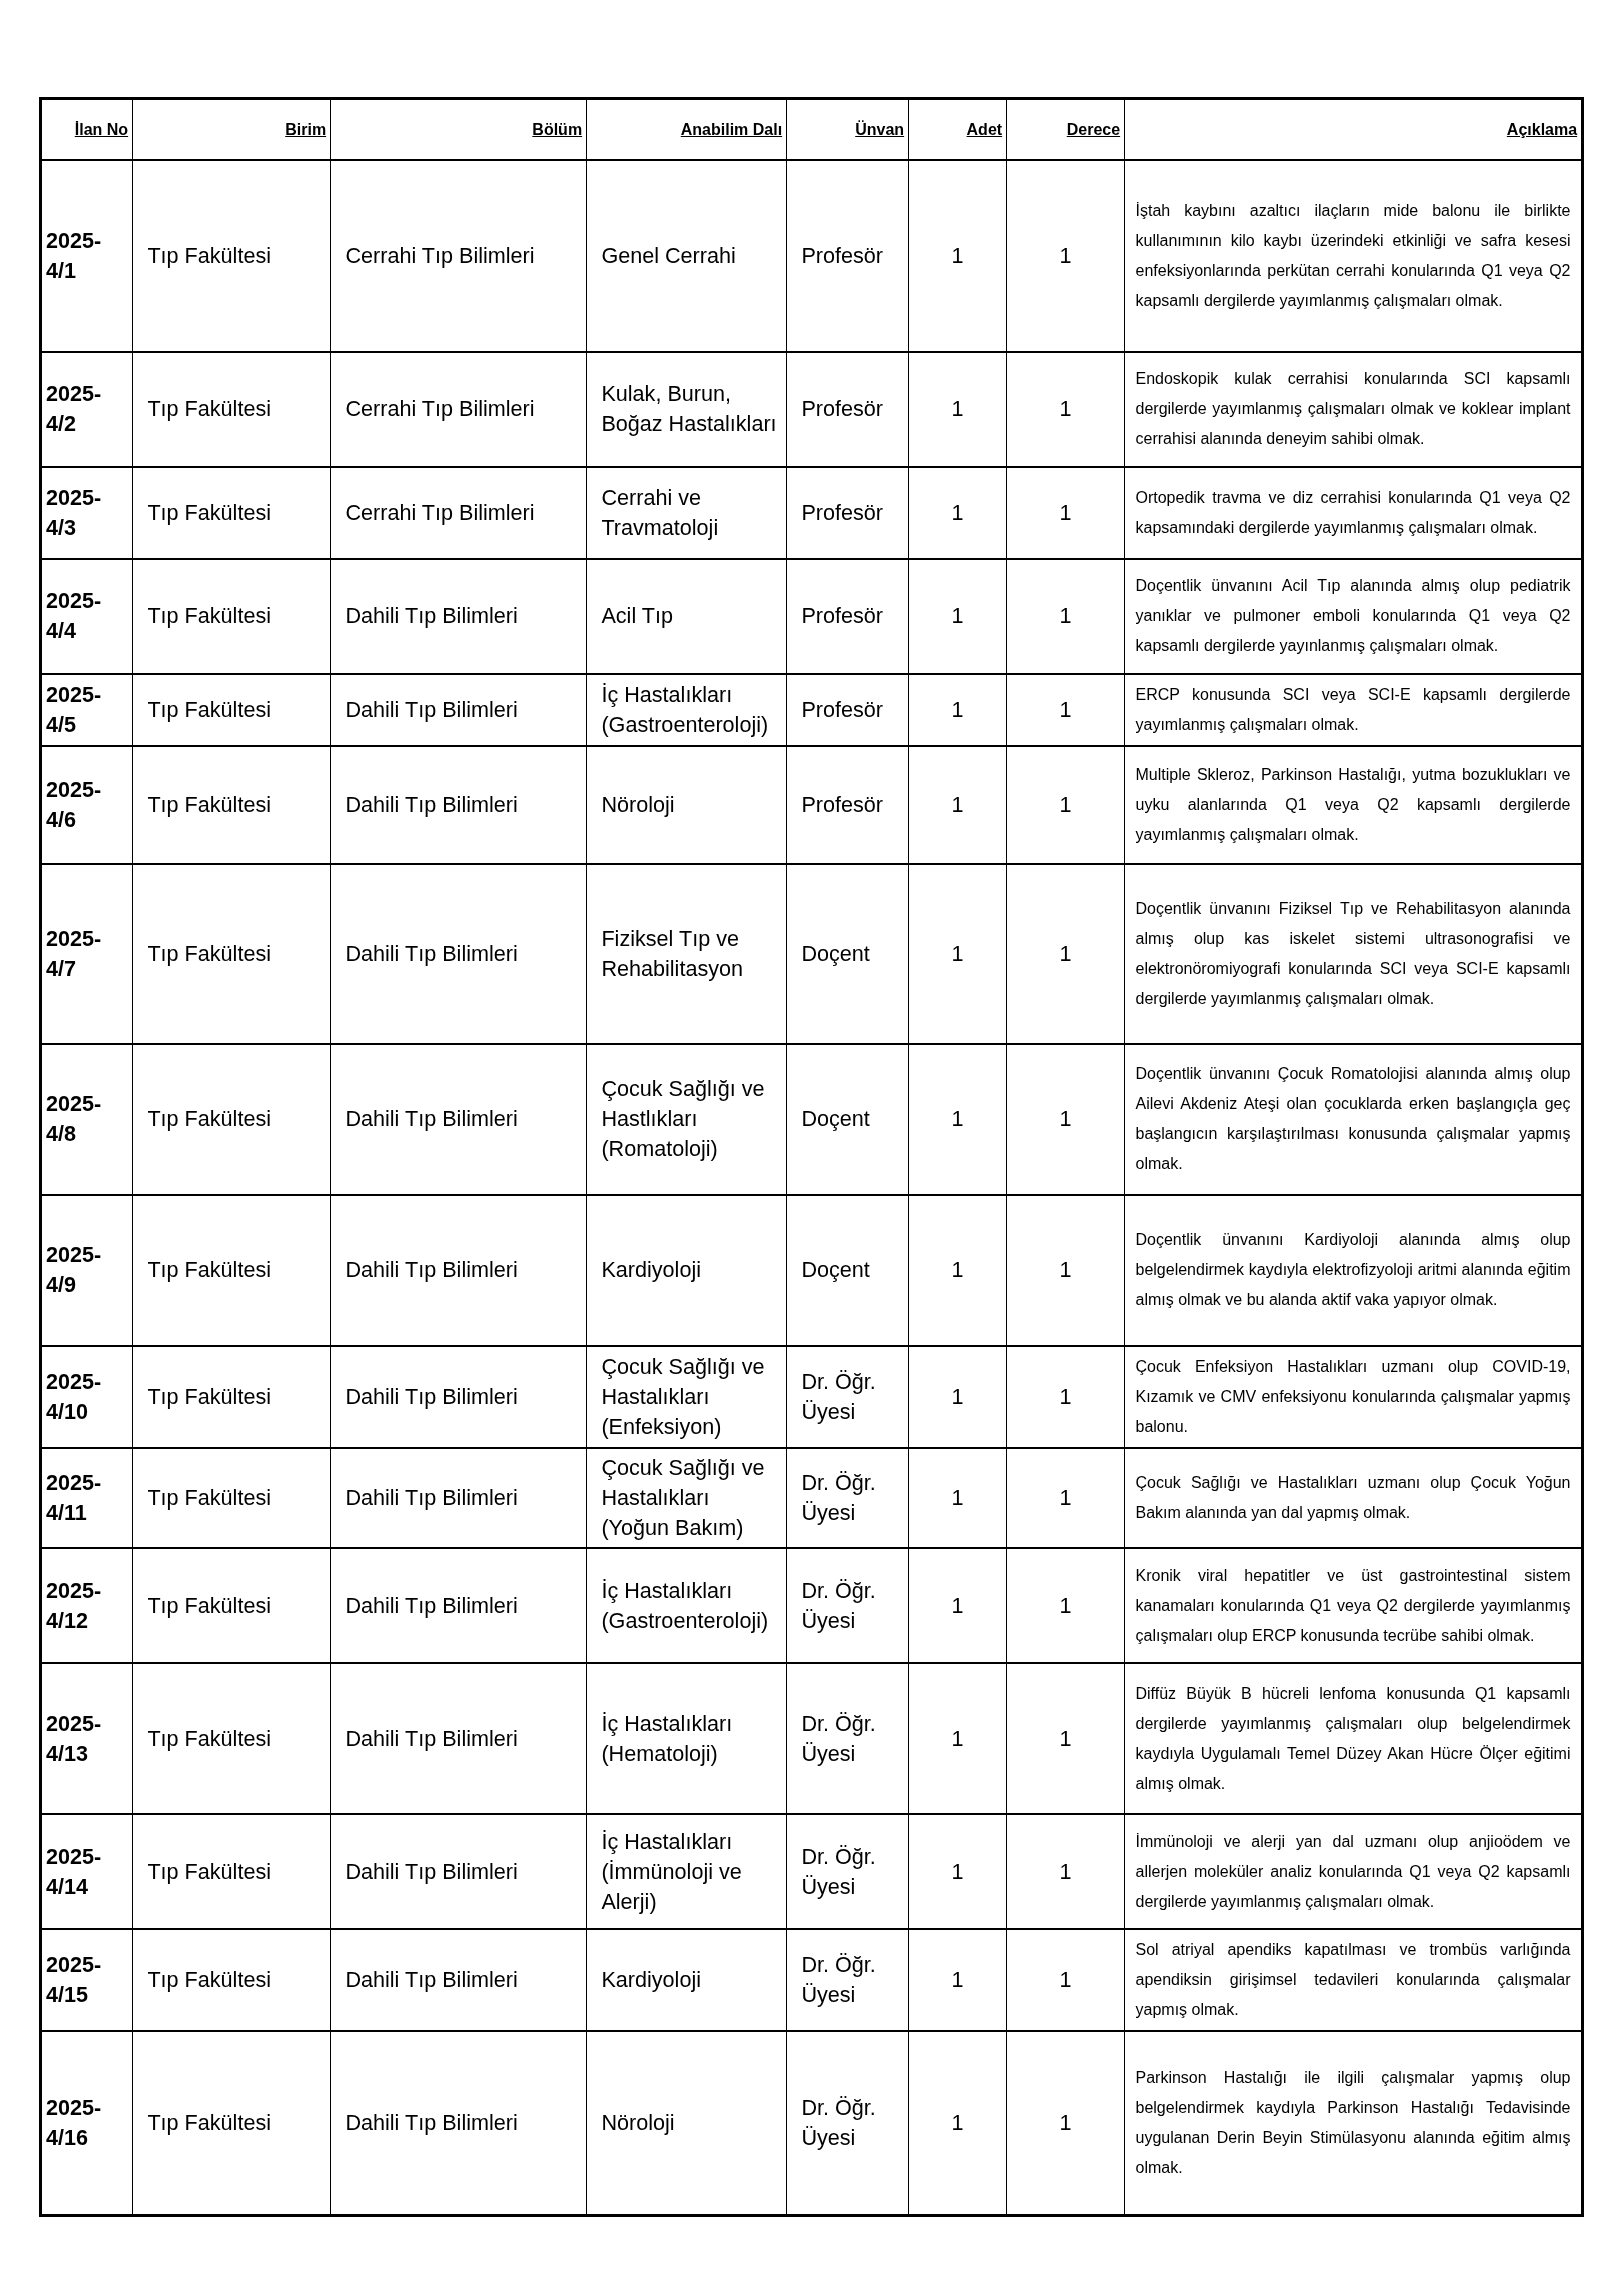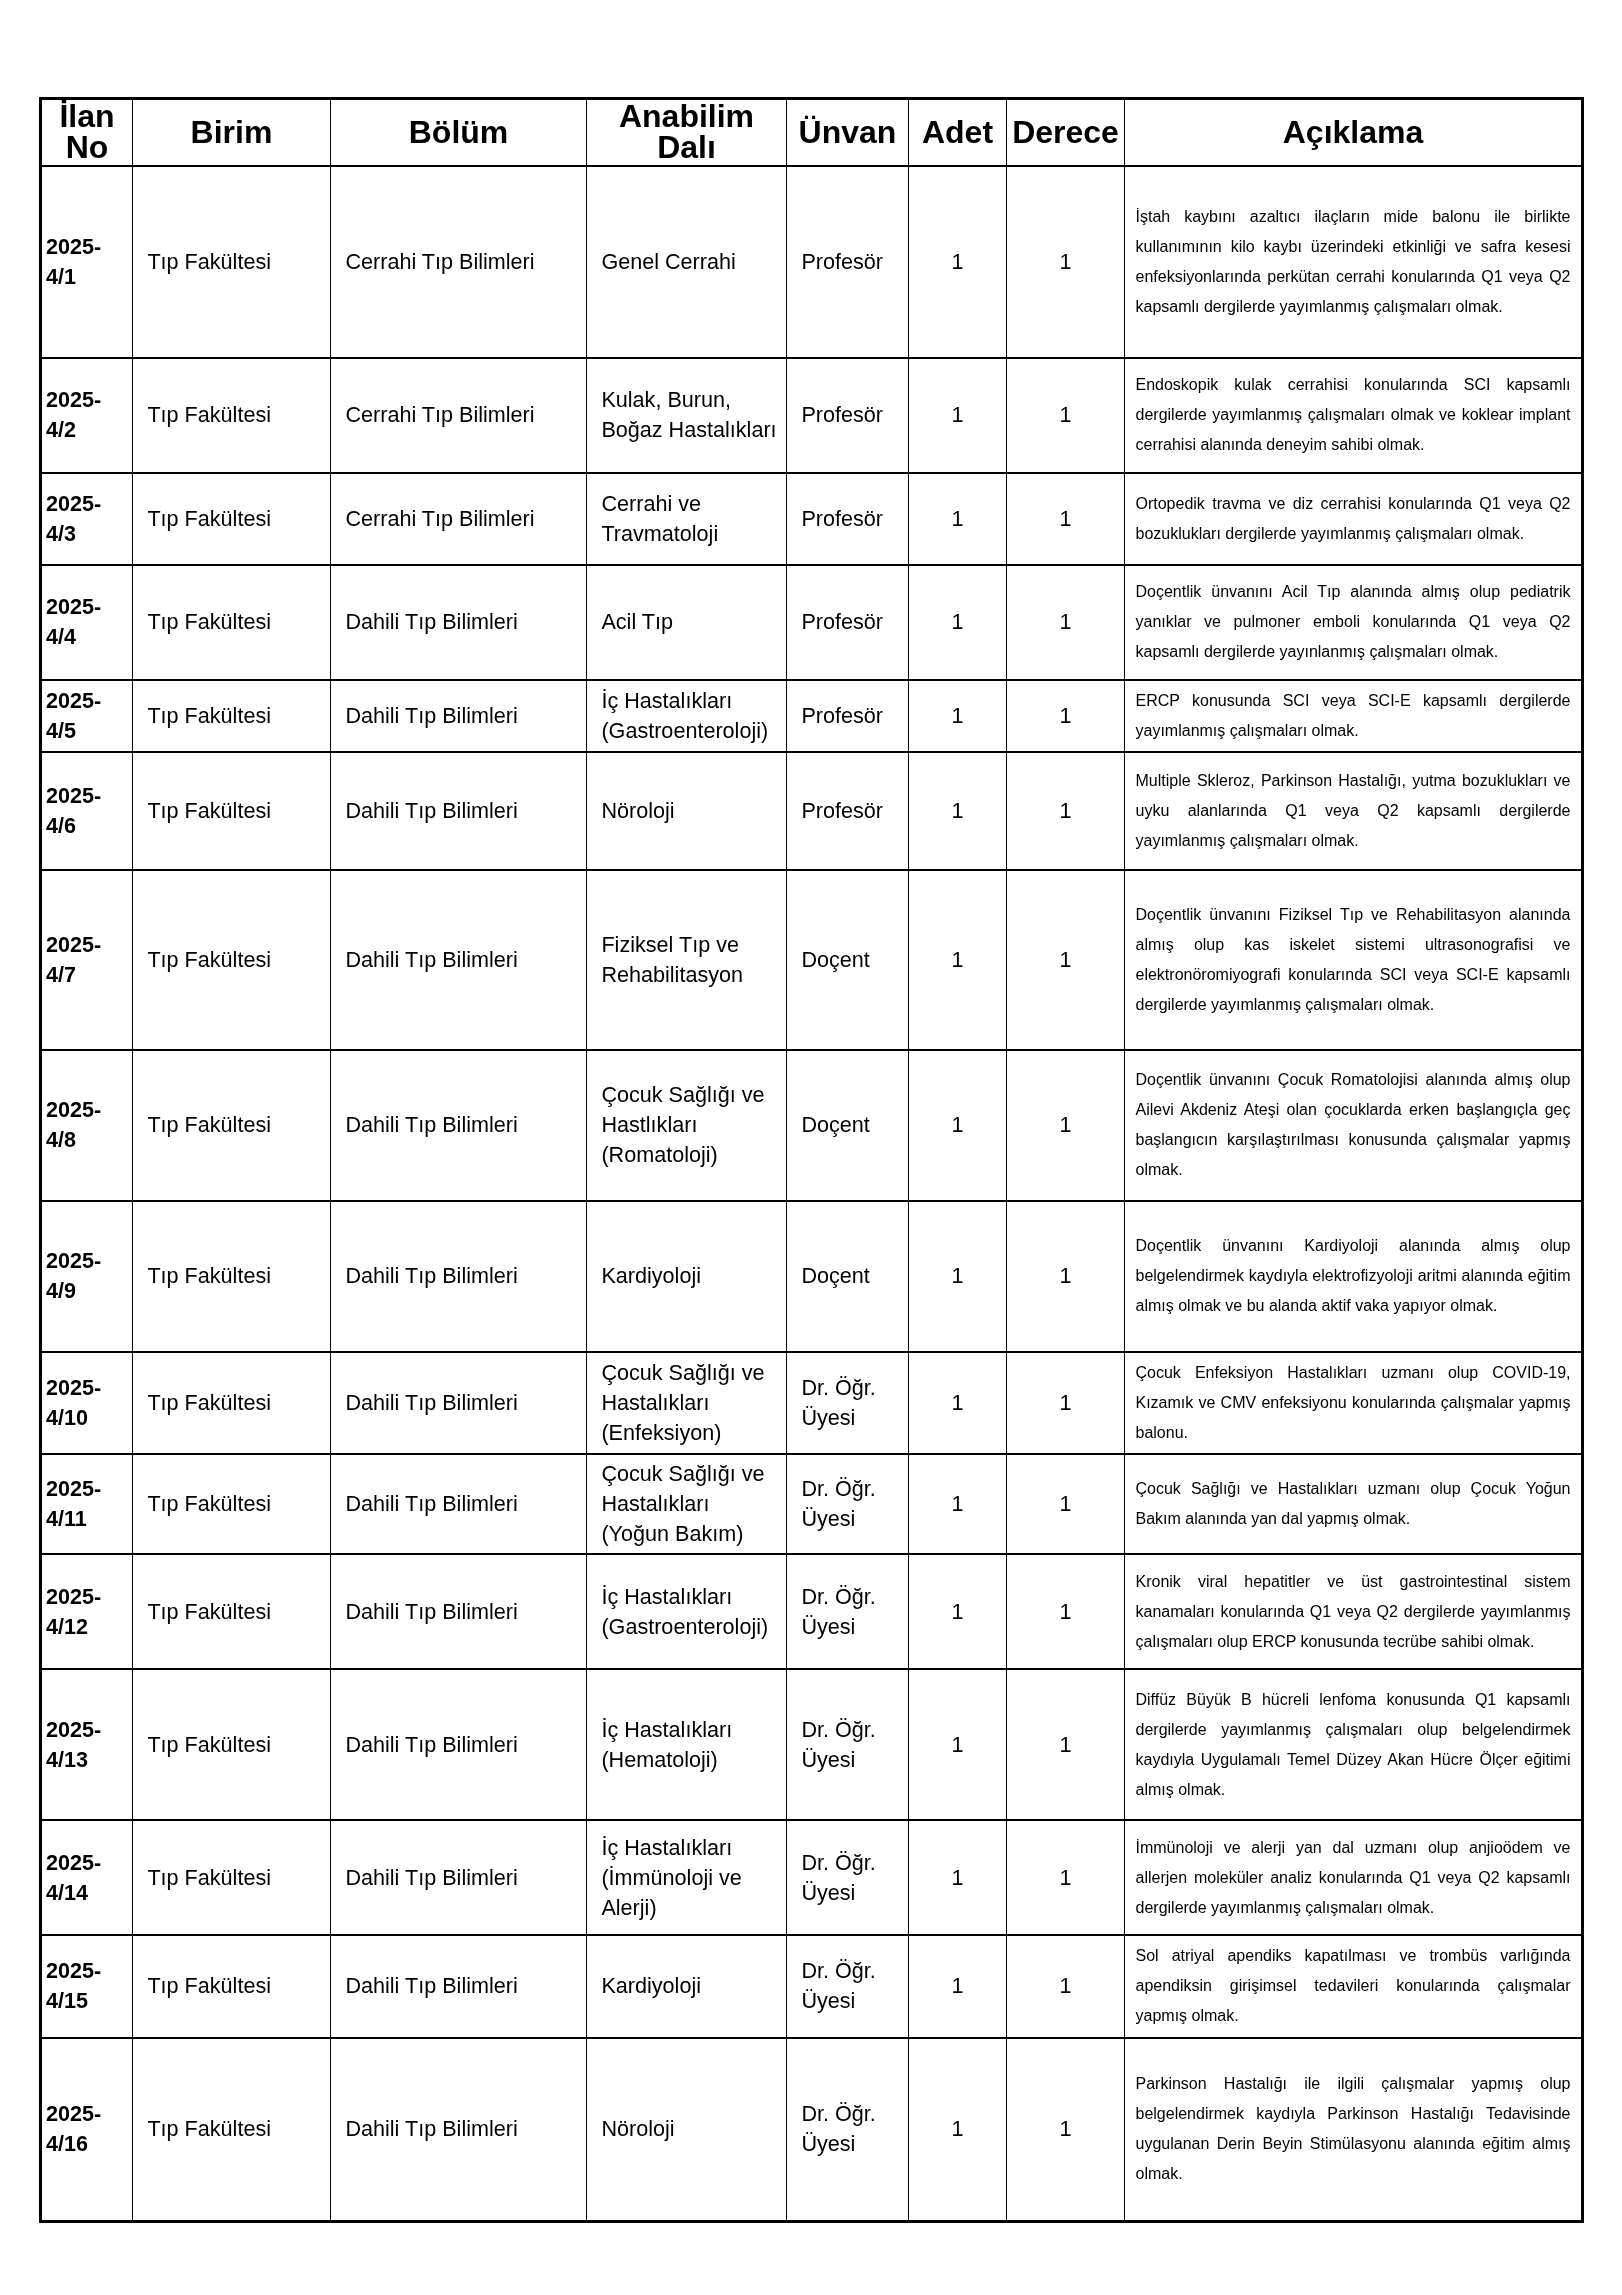--- a/index.html
+++ b/index.html
@@ -33,25 +33,26 @@
   th, td {
     border-left: 1.3px solid #000000;
     border-right: 1.3px solid #000000;
     border-top: 2.6px solid #000000;
     border-bottom: 2.6px solid #000000;
     vertical-align: middle;
     background: #ffffff;
     word-wrap: break-word;
   }
   thead th {
-    font-size: 32px;
+    font-size: 16px;
     font-weight: bold;
-    text-align: center;
+    text-align: right;
     line-height: 31px;
     padding: 1.3px 3.9px;
+    text-decoration: underline;
   }
   thead tr { height: 61px; }
   td {
     font-size: 21.6px;
     line-height: 30px;
   }
   td.c-no {
     text-align: left;
     padding: 2.6px 3.9px;
     font-weight: bold;
@@ -136,21 +137,21 @@
     <td class="c-desc">Endoskopik kulak cerrahisi konularında SCI kapsamlı dergilerde yayımlanmış çalışmaları olmak ve koklear implant cerrahisi alanında deneyim sahibi olmak.</td>
   </tr>
         <tr>
     <td class="c-no">2025-4/3</td>
     <td class="c-left">Tıp Fakültesi</td>
     <td class="c-left">Cerrahi Tıp Bilimleri</td>
     <td class="c-left">Cerrahi ve Travmatoloji</td>
     <td class="c-left">Profesör</td>
     <td class="c-center">1</td>
     <td class="c-center">1</td>
-    <td class="c-desc">Ortopedik travma ve diz cerrahisi konularında Q1 veya Q2 bozuklukları dergilerde yayımlanmış çalışmaları olmak.</td>
+    <td class="c-desc">Ortopedik travma ve diz cerrahisi konularında Q1 veya Q2 kapsamındaki dergilerde yayımlanmış çalışmaları olmak.</td>
   </tr>
         <tr>
     <td class="c-no">2025-4/4</td>
     <td class="c-left">Tıp Fakültesi</td>
     <td class="c-left">Dahili Tıp Bilimleri</td>
     <td class="c-left">Acil Tıp</td>
     <td class="c-left">Profesör</td>
     <td class="c-center">1</td>
     <td class="c-center">1</td>
     <td class="c-desc">Doçentlik ünvanını Acil Tıp alanında almış olup pediatrik yanıklar ve pulmoner emboli konularında Q1 veya Q2 kapsamlı dergilerde yayınlanmış çalışmaları olmak.</td>

